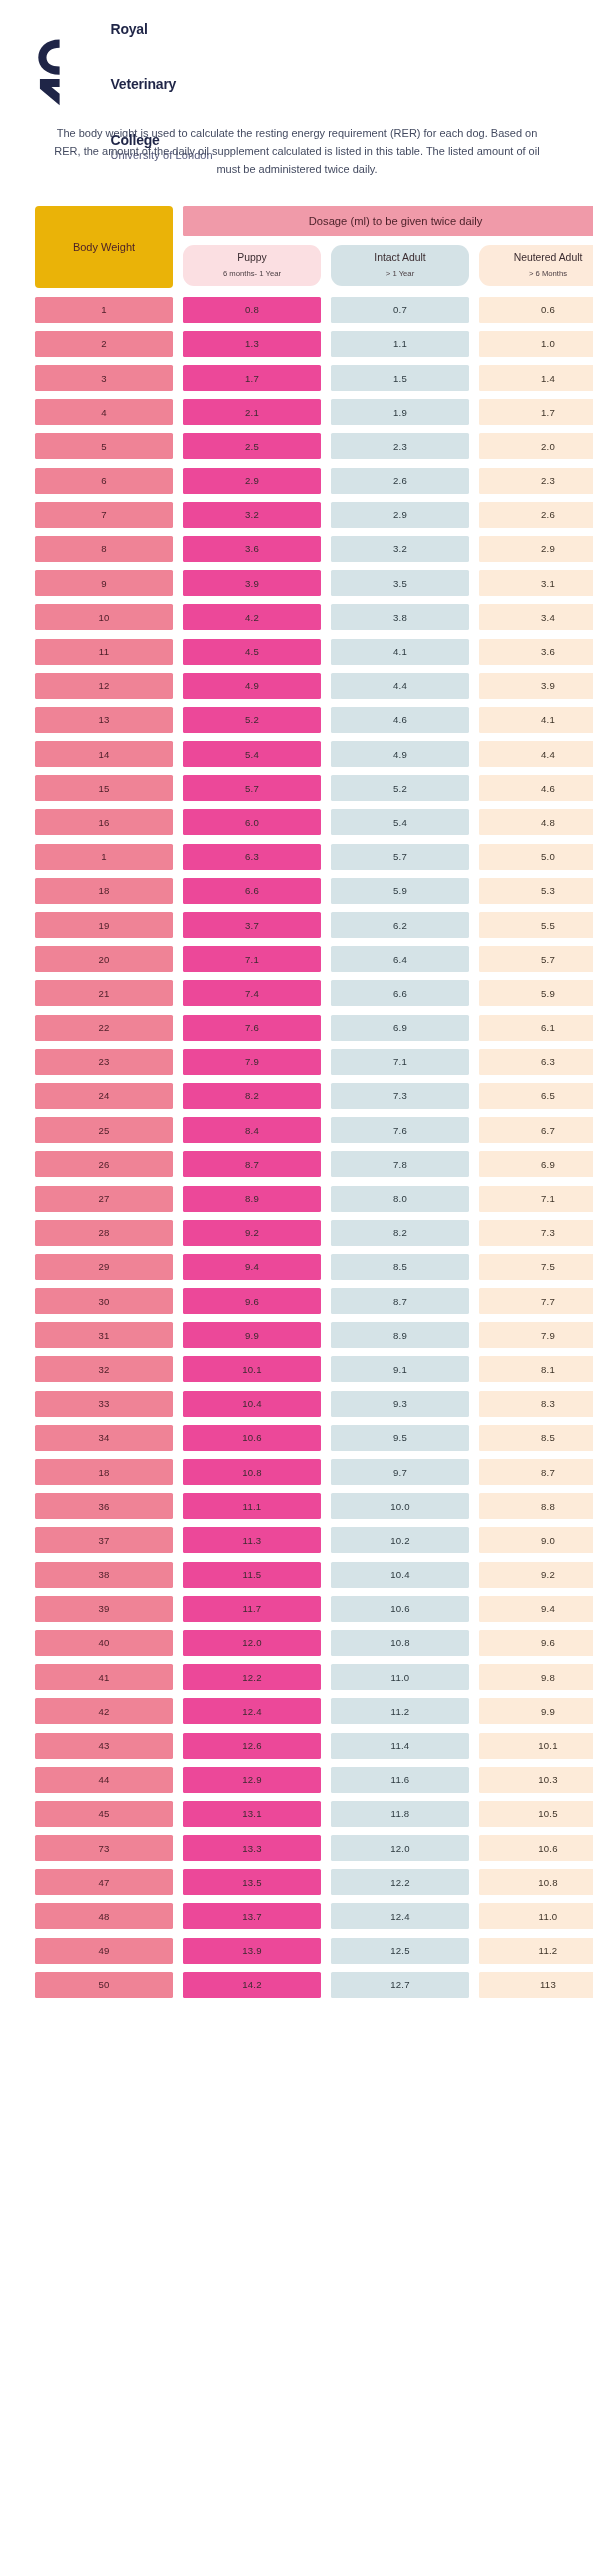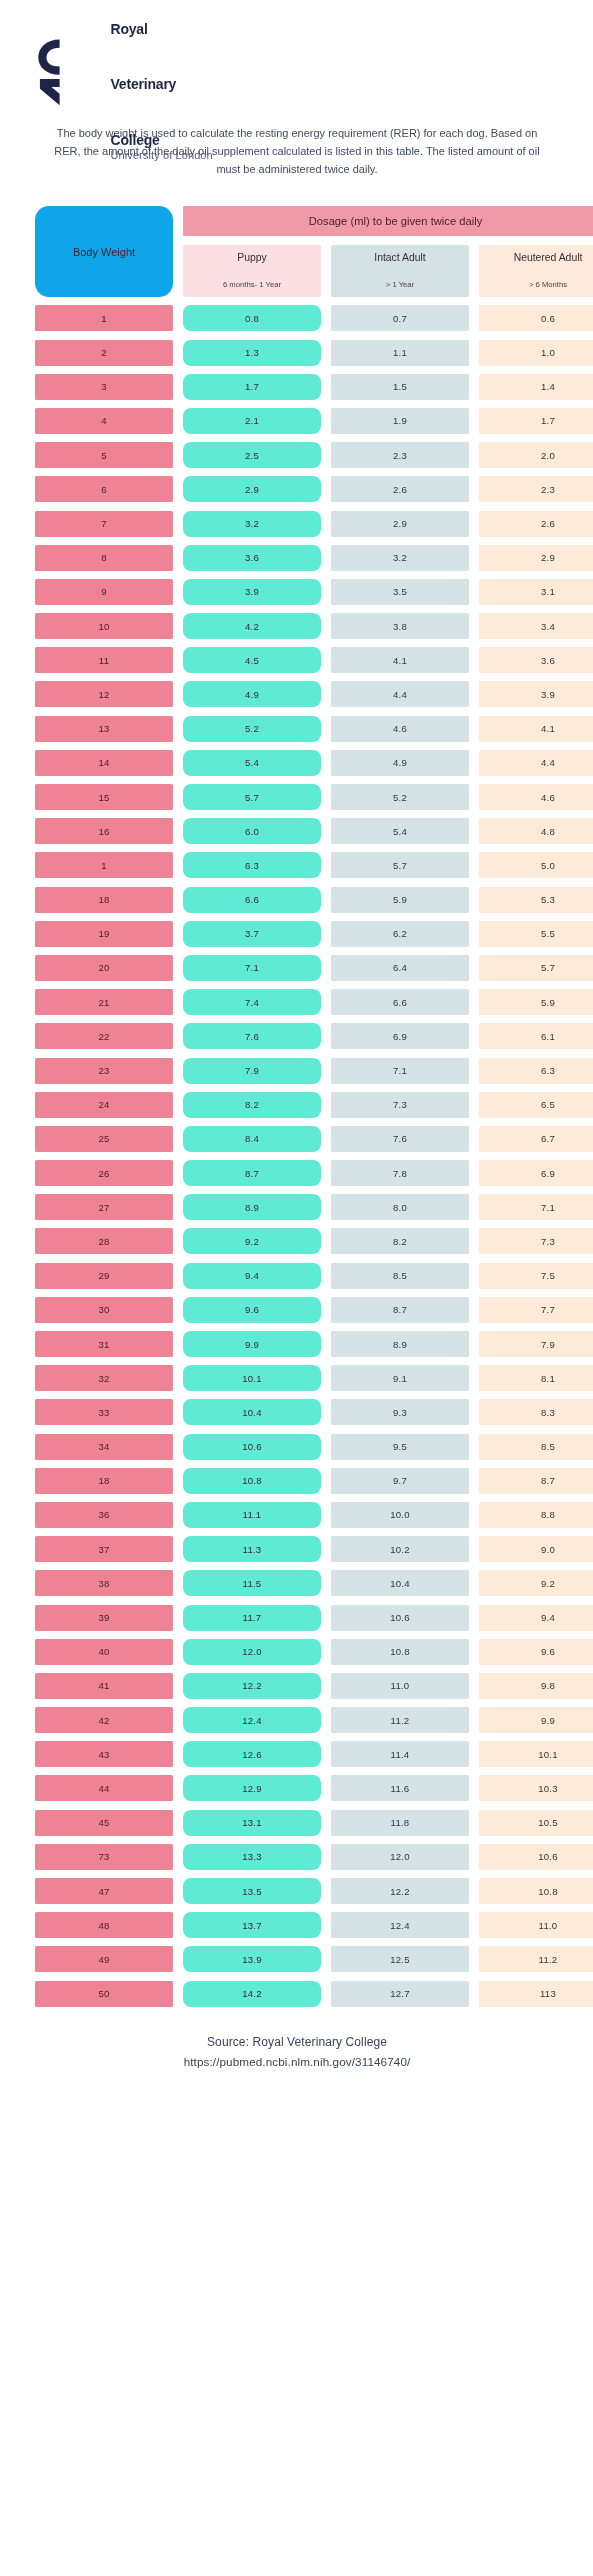--- a/index.html
+++ b/index.html
@@ -99,28 +99,28 @@
   }
 
   
   .header-zone {
     display: grid;
     grid-template-columns: 138px 425px;
     column-gap: 10px;
     margin-bottom: 8.2px;
   }
   .bodyweight-head {
-    background: #0ea5e9;
+    background: #eab308;
     color: #4a1f28;
     display: flex;
     align-items: center;
     justify-content: center;
     font-size: 11px;
     font-weight: 500;
-    border-radius: 14px;
+    border-radius: 4px;
     min-height: 82px;
   }
   .head-right {
     display: flex;
     flex-direction: column;
     gap: 8.2px;
   }
   .dosage-banner {
     background: #f09aa9;
     color: #4a1f28;
@@ -131,26 +131,26 @@
     border-radius: 1.6px;
   }
   .sub-heads {
     display: grid;
     grid-template-columns: 138px 138px 138px;
     column-gap: 10px;
   }
   .sub-head {
     text-align: center;
     padding: 7.4px 3.3px 8.2px 3.3px;
-    border-radius: 2px;
+    border-radius: 11px;
     min-height: 40px;
     display: flex;
     flex-direction: column;
     justify-content: center;
-    gap: 17px;
+    gap: 6px;
   }
   .sub-head .sh-title {
     font-size: 10.4px;
     font-weight: 500;
     color: #3a2b2f;
   }
   .sub-head .sh-note {
     font-size: 7.7px;
     font-weight: 500;
     color: #4d4045;
@@ -162,21 +162,21 @@
   .cell {
     display: flex;
     align-items: center;
     justify-content: center;
     height: 26px;
     border-radius: 1.6px;
     font-size: 9.6px;
     letter-spacing: 0.2px;
   }
   .c-weight   { background: #ef8396; color: #4b1d27; font-weight: 500; }
-  .c-puppy    { background: #5eead4; color: #3d2b30; border-radius: 8px; }
+  .c-puppy    { background: #ec4899; color: #3d2b30; }
   .c-intact   { background: #d5e3e7; color: #2d3a40; text-align: right; }
   .c-neutered { background: #fdebd9; color: #3f3429; }
 
   
   .footer {
     text-align: center;
     padding: 20px 0 21.4px 0;
     color: #3b4256;
   }
   .footer-source {
@@ -537,19 +537,15 @@
         </div>
         <div class="grid-row">
           <div class="cell c-weight">50</div>
           <div class="cell c-puppy">14.2</div>
           <div class="cell c-intact">12.7</div>
           <div class="cell c-neutered">113</div>
         </div>
       </div>
   </div>
 
-  <div class="footer">
-    <div class="footer-source">Source: Royal Veterinary College</div>
-    <div class="footer-url">https://pubmed.ncbi.nlm.nih.gov/31146740/</div>
-  </div>
 
 </div>
 
 
 </body></html>

